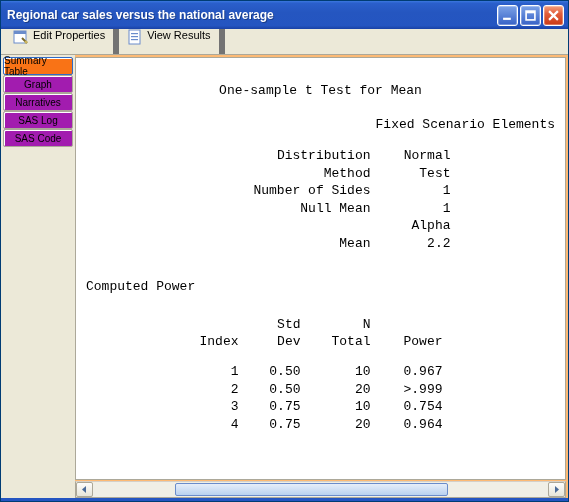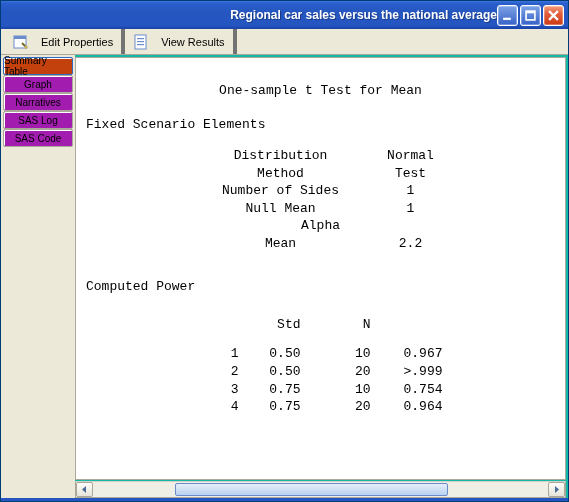--- a/index.html
+++ b/index.html
@@ -13,21 +13,20 @@
     overflow: hidden;
     border: 1px solid #003C74;
   }
   .titlebar {
     height: 28px;
     background: linear-gradient(to bottom, #3B77E0 0%, #2A5FCB 8%, #2556C0 40%, #2455C1 88%, #1941A5 100%);
     display: flex;
     align-items: center;
     padding: 0 4px 0 6px;
     color: #fff;
-    text-align: right;
   }
   .titlebar-text {
     font-weight: bold;
     font-size: 12px;
     flex: 1;
     text-shadow: 1px 1px 0 rgba(0,0,0,0.3);
   }
   .win-btns { display: flex; gap: 2px; }
   .win-btn {
     width: 21px; height: 21px;
@@ -45,25 +44,24 @@
   .toolbar {
     height: 26px;
     background: #ECE9D8;
     border-bottom: 1px solid #ACA899;
     display: flex;
     align-items: stretch;
     padding-left: 4px;
   }
   .tool-btn {
     display: flex;
-    align-items: center;
-    gap: 12px;
+    gap: 4px;
     padding: 0 8px;
     color: #000;
-    border-right: 4px solid #737373;
+    border-right: 6px solid #737373;
   }
   .tool-icon {
     width:16px; height:16px;
     display:flex; align-items:center; justify-content:center;
   }
   .main {
     display: flex;
     height: calc(100% - 28px - 26px - 3px);
   }
   .sidebar {
@@ -77,46 +75,46 @@
     background: #a21caf;
     border: 1px solid #ACA899;
     border-radius: 2px;
     font-size: 10px;
     display:flex; align-items:center; justify-content:center;
     box-shadow: inset 1px 1px 0 #fff;
     cursor: default;
   }
   .side-btn.active {
     border-color: #316AC5;
-    background:#c2410c;
+    background:#f97316;
   }
   .content-wrap {
     flex:1;
-    background:#14b8a6;
+    background:#fdba74;
     padding: 2px 2px 0 0;
     display:flex;
     flex-direction:column;
   }
   .content {
     flex:1;
     background:#fff;
     border:1px solid #ACA899;
     overflow:hidden;
     font-family: "Courier New", monospace;
     font-size: 13px;
     color:#000;
     padding: 24px 10px 10px 10px;
     line-height: 1.35;
   }
   .content .title1 { text-align:center; margin-bottom:16px; }
-  .content .title2 { text-align:left; margin-bottom:14px; }
+  .content .title2 { text-align:right; margin-bottom:14px; }
   .kv-table { margin: 0 auto 26px auto; width:260px; }
   .kv-row { display:flex; }
-  .kv-label { flex:1; text-align:center; }
-  .kv-val { width:80px; text-align:center; }
+  .kv-label { flex:1; text-align:right; }
+  .kv-val { width:80px; text-align:right; }
   .cp-title { text-align:left; margin-bottom:20px; }
   .power-table { margin:17px auto; width:280px; }
   .ph { display:flex; }
   .ph span, .pr span { display:inline-block; text-align:right; }
   .c-idx{width:58px;} .c-sd{width:62px;} .c-n{width:70px;} .c-pw{width:72px;}
   .power-table .hdr { margin-bottom:12px;}
   .hscroll {
     height:17px;
     background:#ECE9D8;
     border:1px solid #ACA899;
@@ -241,20 +239,26 @@
       <div class="cp-title">Computed Power</div>
 
       <div class="power-table">
         <div class="hdr">
           <div class="ph">
             <span class="c-idx"></span>
             <span class="c-sd">Std</span>
             <span class="c-n">N</span>
             <span class="c-pw"></span>
           </div>
+          <div class="ph">
+            <span class="c-idx">Index</span>
+            <span class="c-sd">Dev</span>
+            <span class="c-n">Total</span>
+            <span class="c-pw">Power</span>
+          </div>
         </div>
         <div class="pr ph">
             <span class="c-idx">1</span>
             <span class="c-sd">0.50</span>
             <span class="c-n">10</span>
             <span class="c-pw">0.967</span>
           </div>
         <div class="pr ph">
             <span class="c-idx">2</span>
             <span class="c-sd">0.50</span>

